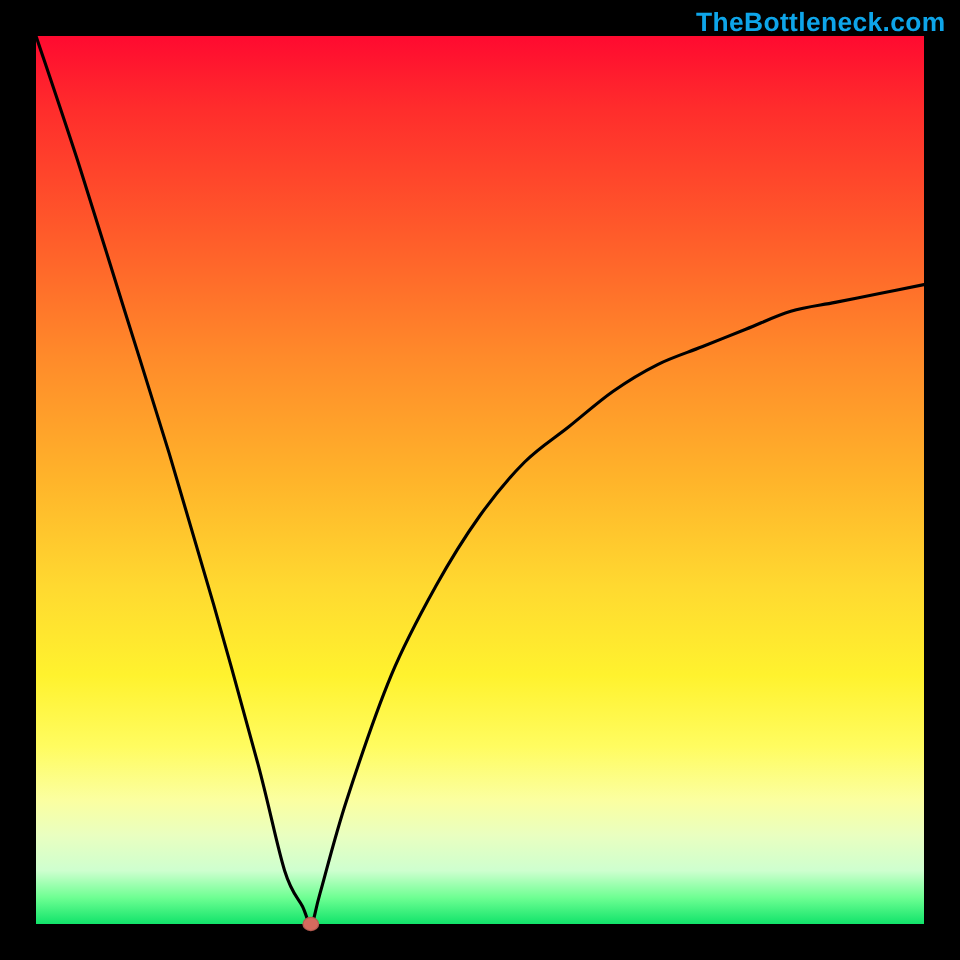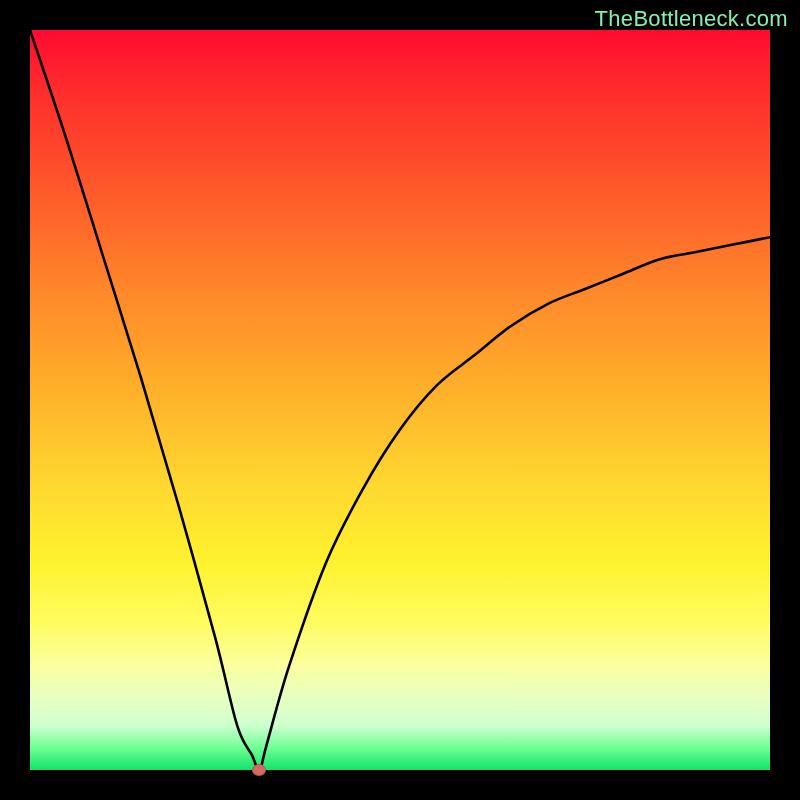--- a/index.html
+++ b/index.html
@@ -15,22 +15,22 @@
     position: relative;
     width: 800px;
     height: 800px;
     background: #000;
   }
   .watermark {
     position: absolute;
     top: 6px;
     right: 12px;
     font-size: 22px;
-    font-weight: 400;
-    color: #86efac;
+    font-weight: 700;
+    color: #0ea5e9;
     letter-spacing: 0.3px;
     user-select: none;
   }
   .plot {
     position: absolute;
     left: 30px;
     top: 30px;
     width: 740px;
     height: 740px;
   }

